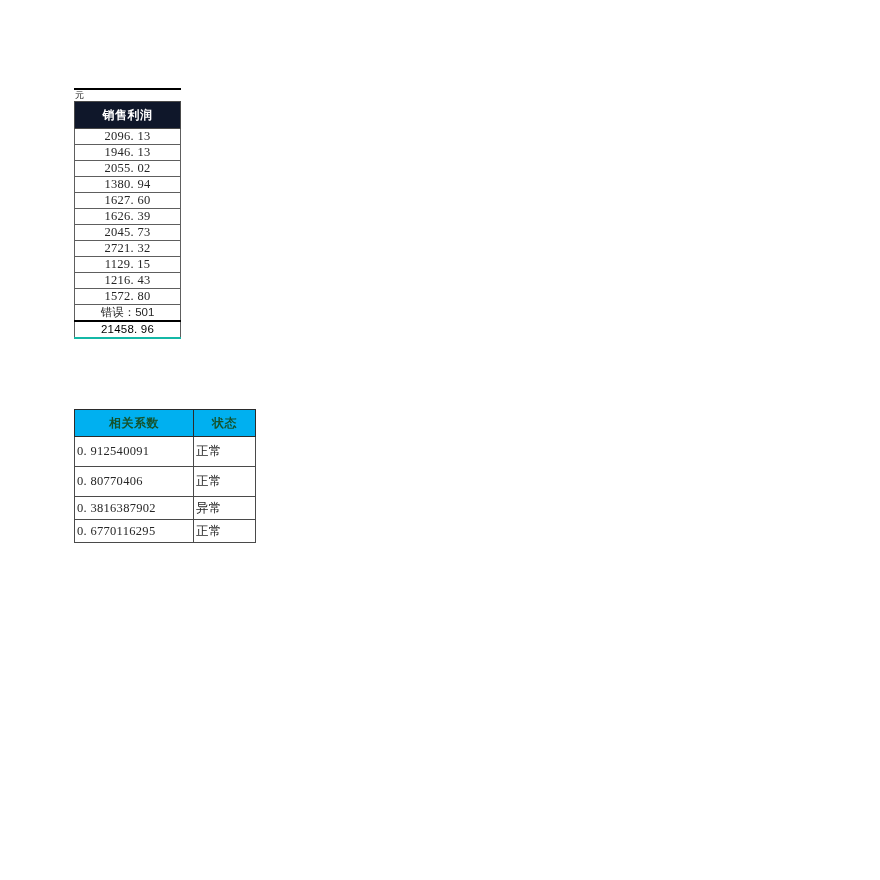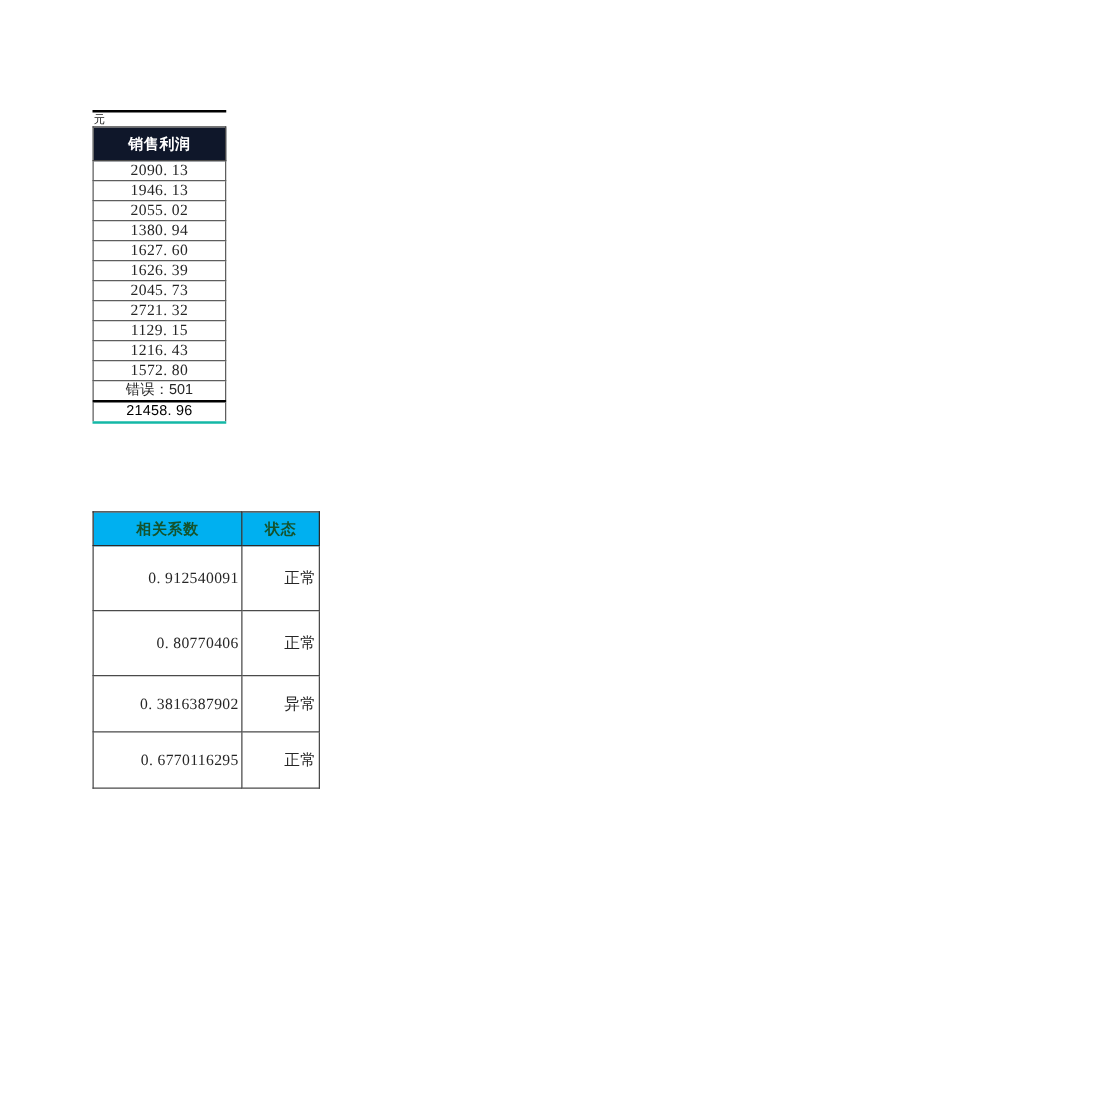--- a/index.html
+++ b/index.html
@@ -127,24 +127,24 @@
     letter-spacing: 0.5px;
     padding: 0;
   }
 
   table.corr-table th.hdr.c-coef { width: 118px; }
   table.corr-table th.hdr.c-state { width: 61px; }
 
   table.corr-table td.cell {
     font-size: 12.5px;
     color: #262626;
-    text-align: right;
+    text-align: left;
     vertical-align: middle;
     border: 1px solid #4a4a4a;
-    padding: 12px 2px;
+    padding: 1px 2px;
     white-space: nowrap;
     letter-spacing: 0.3px;
   }
 
   table.corr-table tr.tall td.cell { height: 27px; }
   table.corr-table tr.short td.cell { height: 20px; }
 </style>
 </head>
 <body>
 
@@ -157,21 +157,21 @@
     <div class="unit-label">元</div>
 
     <table class="xl profit-table">
       <thead>
         <tr>
           <th class="hdr">销售利润</th>
         </tr>
       </thead>
       <tbody>
         <tr>
-          <td class="val">2090. 13</td>
+          <td class="val">2096. 13</td>
         </tr>
         <tr>
           <td class="val">1946. 13</td>
         </tr>
         <tr>
           <td class="val">2055. 02</td>
         </tr>
         <tr>
           <td class="val">1380. 94</td>
         </tr>

